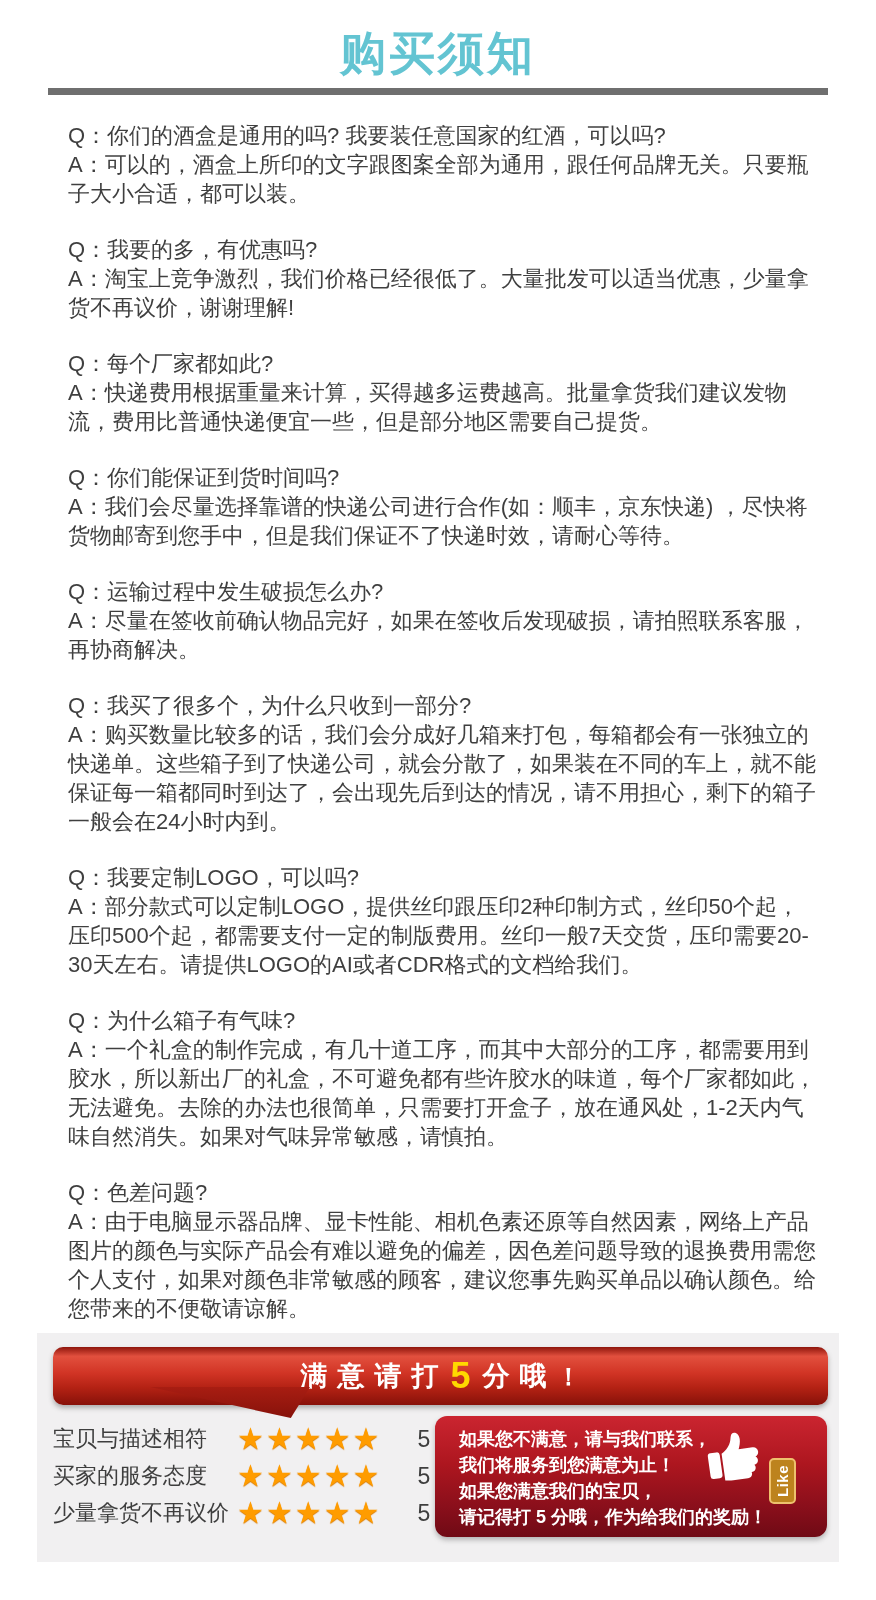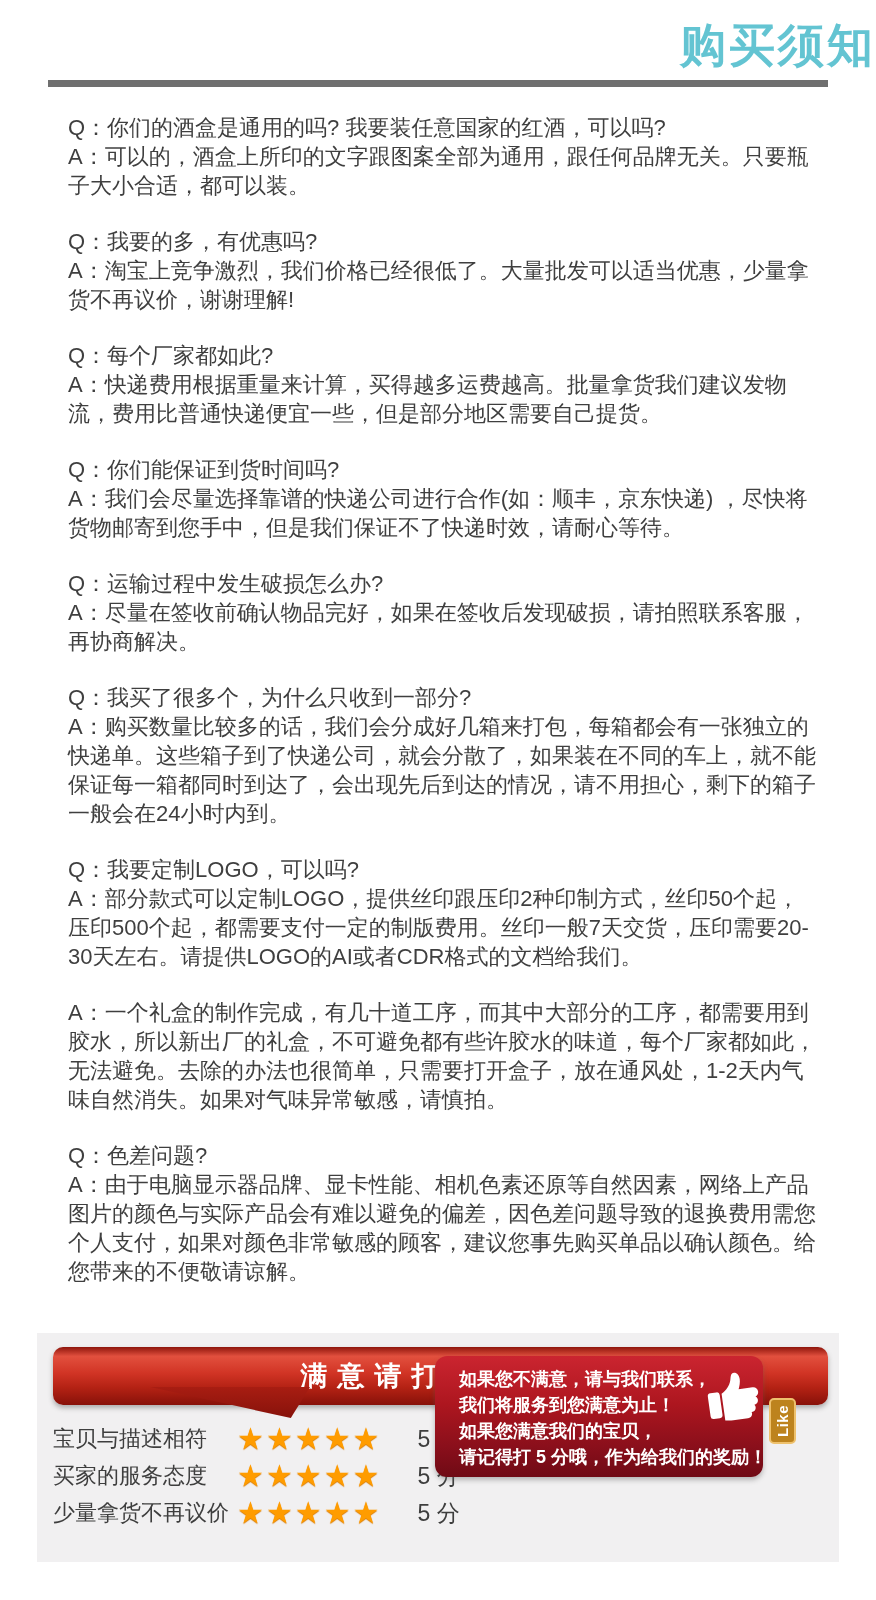--- a/index.html
+++ b/index.html
@@ -3,22 +3,22 @@
 <meta charset="utf-8">
 <style>
   html,body{margin:0;padding:0;}
   body{
     width:876px;height:1600px;position:relative;background:#ffffff;
     font-family:"Liberation Sans","DejaVu Sans",sans-serif;
     overflow:hidden;
   }
   
   .page-title{
-    margin:0;padding-top:16px;height:58px;line-height:58px;
-    text-align:right;font-size:46px;font-weight:bold;
+    margin:0;padding-top:24px;height:58px;line-height:58px;
+    text-align:center;font-size:46px;font-weight:bold;
     color:#63c4d2;letter-spacing:3px;
   }
   .title-divider{
     height:7px;background:#6f6f6f;margin:6px 48px 0 48px;
   }
   
   .faq{
     margin:26px 60px 0 68px;
     color:#3f3f3f;font-size:22px;line-height:29px;
   }
@@ -55,21 +55,21 @@
   .rating-row{display:flex;align-items:center;height:30px;margin-bottom:7px;gap:24px;}
   .rating-label{font-size:22px;color:#3e3e3e;width:160px;white-space:nowrap;}
   .rating-stars{
     font-size:30px;line-height:30px;color:#ff9c00;letter-spacing:2px;
     margin-right:12px;white-space:nowrap;
     text-shadow:0 1px 1px #d97b00;
   }
   .rating-score{font-size:23px;color:#3e3e3e;white-space:nowrap;}
   
   .notice-box{
-    position:absolute;left:435px;top:1356px;width:328px;height:121px;
+    position:absolute;left:435px;top:1416px;width:392px;height:121px;
     border-radius:12px;box-sizing:border-box;
     padding:10px 0 0 24px;
     background:linear-gradient(180deg,#cb2530 0%,#ad161f 40%,#8a0f1b 75%,#6f0a15 100%);
     box-shadow:0 3px 5px rgba(90,90,90,.4);
     color:#ffffff;font-size:18px;font-weight:bold;line-height:26px;
   }
   .notice-line{white-space:nowrap;}
   .thumb-icon{position:absolute;left:268px;top:8px;}
   .like-badge{
     position:absolute;left:334px;top:42px;width:27px;height:46px;
@@ -111,20 +111,21 @@
   </div>
   <div class="qa">
     <p>Q：我买了很多个，为什么只收到一部分?</p>
     <p>A：购买数量比较多的话，我们会分成好几箱来打包，每箱都会有一张独立的快递单。这些箱子到了快递公司，就会分散了，如果装在不同的车上，就不能保证每一箱都同时到达了，会出现先后到达的情况，请不用担心，剩下的箱子一般会在24小时内到。</p>
   </div>
   <div class="qa">
     <p>Q：我要定制LOGO，可以吗?</p>
     <p>A：部分款式可以定制LOGO，提供丝印跟压印2种印制方式，丝印50个起，压印500个起，都需要支付一定的制版费用。丝印一般7天交货，压印需要20-30天左右。请提供LOGO的AI或者CDR格式的文档给我们。</p>
   </div>
   <div class="qa">
+    <p>Q：为什么箱子有气味?</p>
     <p>A：一个礼盒的制作完成，有几十道工序，而其中大部分的工序，都需要用到胶水，所以新出厂的礼盒，不可避免都有些许胶水的味道，每个厂家都如此，无法避免。去除的办法也很简单，只需要打开盒子，放在通风处，1-2天内气味自然消失。如果对气味异常敏感，请慎拍。</p>
   </div>
   <div class="qa">
     <p>Q：色差问题?</p>
     <p>A：由于电脑显示器品牌、显卡性能、相机色素还原等自然因素，网络上产品图片的颜色与实际产品会有难以避免的偏差，因色差问题导致的退换费用需您个人支付，如果对颜色非常敏感的顾客，建议您事先购买单品以确认颜色。给您带来的不便敬请谅解。</p>
   </div>
 </div>
 
 <div class="footer-bg"></div>
 

